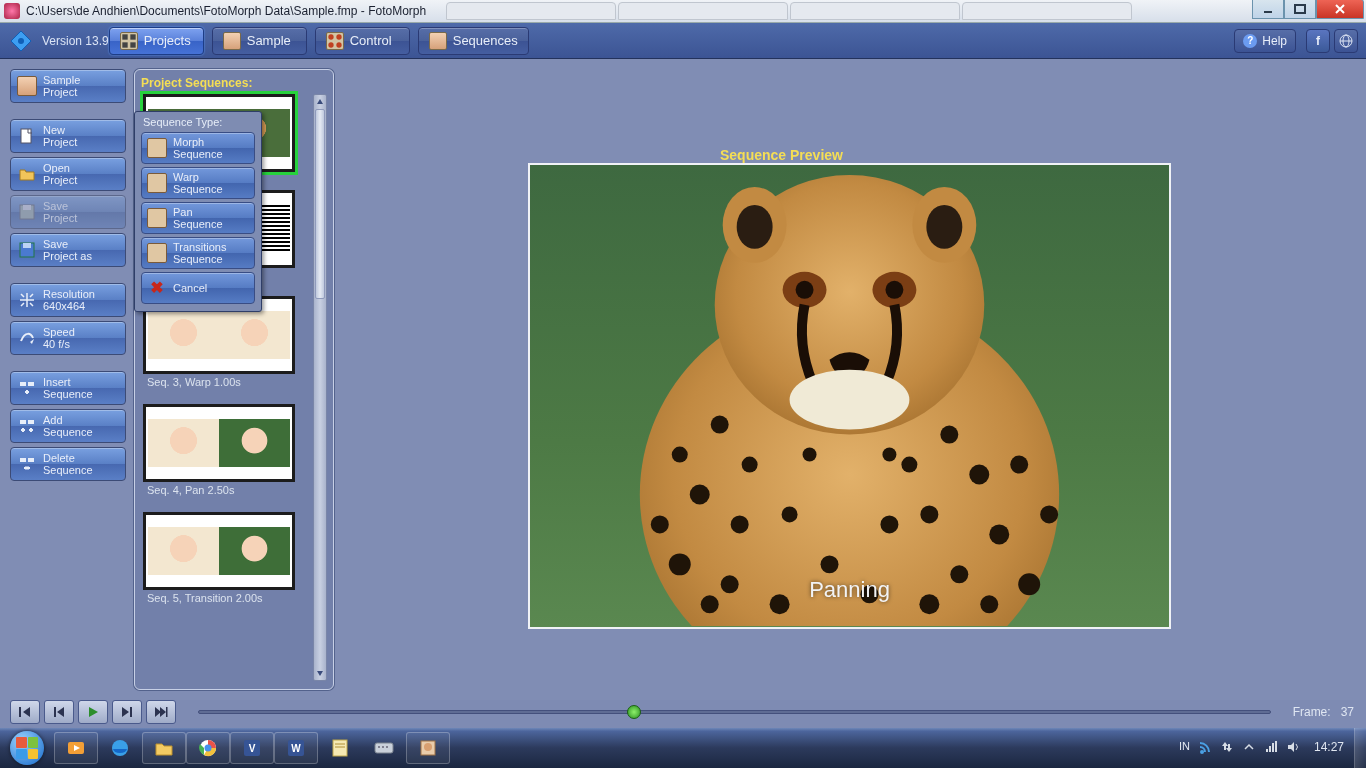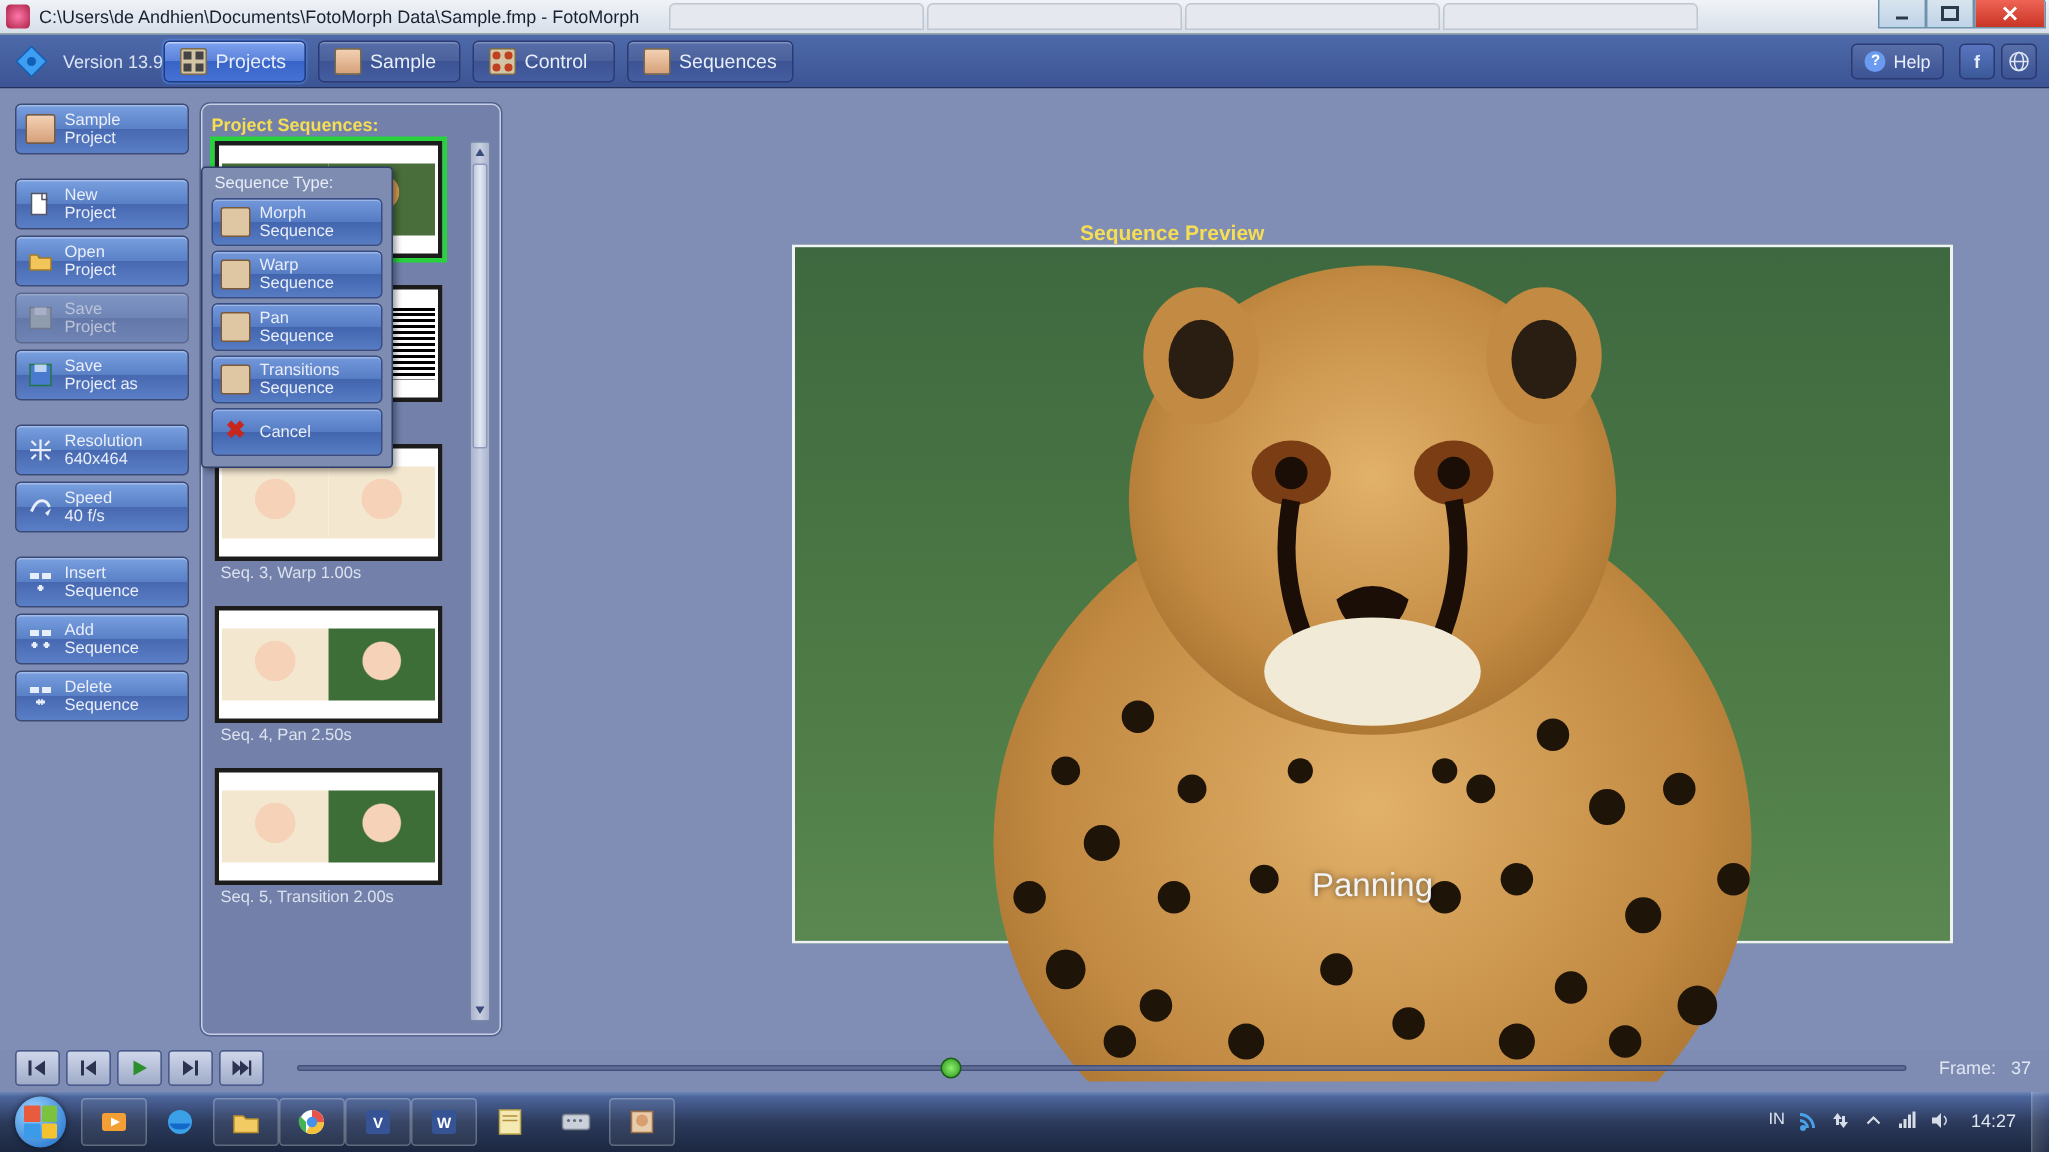--- a/index.html
+++ b/index.html
@@ -68,21 +68,21 @@
 .popup { position:absolute; top:52px; left:134px; width:128px; background:#7e8cb2; border:1px solid #2f3e68; border-radius:3px; padding:6px 4px 4px; z-index:20; box-shadow:2px 2px 4px rgba(0,0,0,.4);}
 .popup .ptitle { color:#e6edf8; font-size:11px; margin: -2px 0 4px 4px;}
 .popup .pbtn { height:32px; margin:3px 2px; border:1px solid #394d84; border-radius:4px; background:linear-gradient(#7398db 0%,#567cc4 49%,#4265ae 50%,#567cc4 100%); display:flex; align-items:center; padding:0 5px; color:#e9eef9; font-size:11px; line-height:12px; box-shadow:inset 0 1px 0 rgba(255,255,255,.3);}
 .popup .pbtn .picon { width:20px; height:20px; background:#e0c7a3; border:1px solid #7a5a3a; border-radius:2px; margin-right:6px; display:flex; align-items:center; justify-content:center;}
 .popup .pbtn.cancel .picon { background:none; border:none;}
 .popup .pbtn .two { display:flex; flex-direction:column;}
 .redx { color:#c8261a; font-weight:bold; font-size:16px;}
 
 
 .preview-title { position:absolute; top:88px; left:720px; color:#f5de54; font-weight:bold; font-size:14px;}
-.previewbox { position:absolute; top:104px; left:528px; width:774px; height:466px; border:2px solid #f0f2f6; background:#14532d;}
+.previewbox { position:absolute; top:104px; left:528px; width:643px; height:466px; border:2px solid #f0f2f6; background:#737373;}
 .previewimg { position:absolute; inset:0; background: radial-gradient(ellipse 240px 300px at 50% 55%, #d59b4e 0%, #c78843 38%, rgba(0,0,0,0) 40%), linear-gradient(#3e6940,#4d7a45 60%,#5a8850);}
 .spots { position:absolute; inset:0;}
 .pan-label { position:absolute; bottom:24px; left:50%; transform:translateX(-50%); color:#f2f3f5; font-size:22px; text-shadow:0 0 4px rgba(0,0,0,.6);}
 
 
 .playbar { position:absolute; left:10px; right:12px; bottom:42px; height:28px; display:flex; align-items:center; gap:4px;}
 .pbtnsq { width:30px; height:24px; border:1px solid #4a5a8c; border-radius:3px; background:linear-gradient(#cfd7ea,#9fabc8); display:flex; align-items:center; justify-content:center;}
 .pbtnsq svg { width:14px; height:14px; fill:#2c3350;}
 .pbtnsq.play svg { fill:#2c8e2c;}
 .timeline { flex:1; height:4px; margin:0 18px; background:#5f6c94; border:1px solid #44507c; border-radius:2px; position:relative;}

